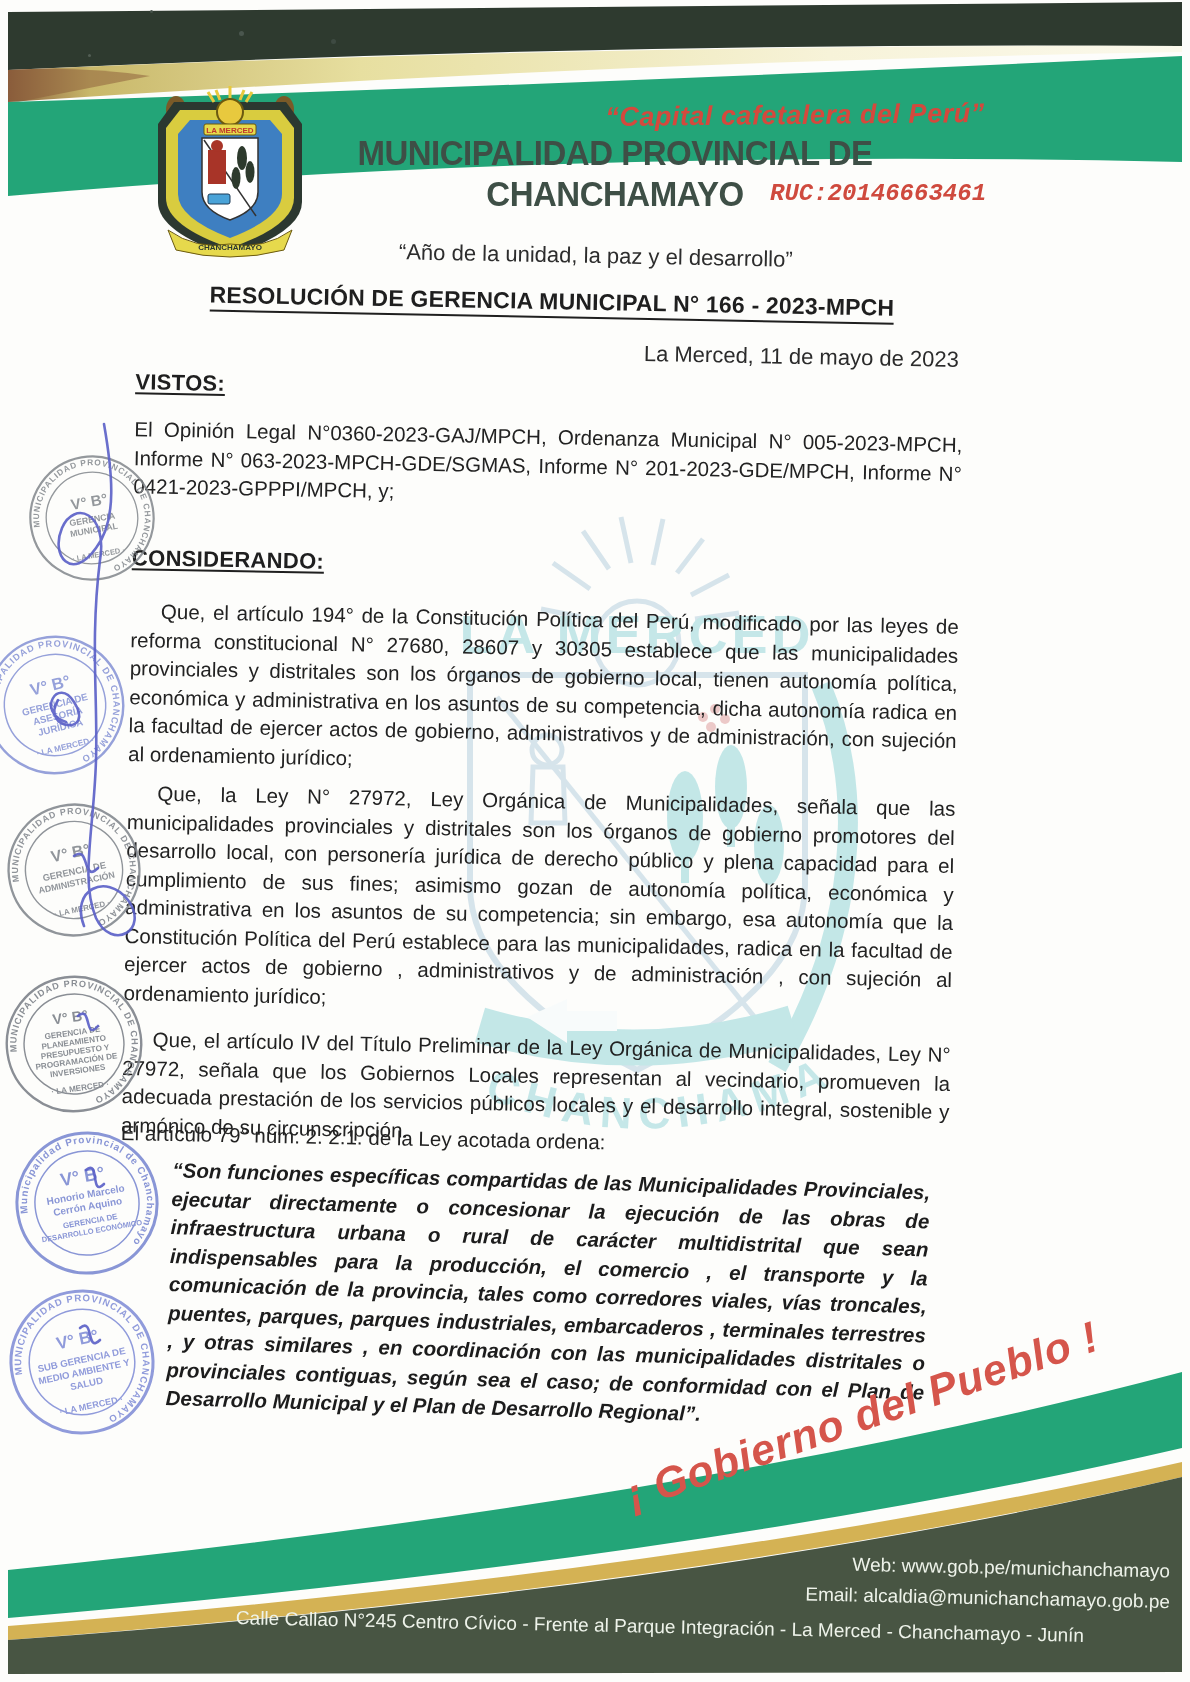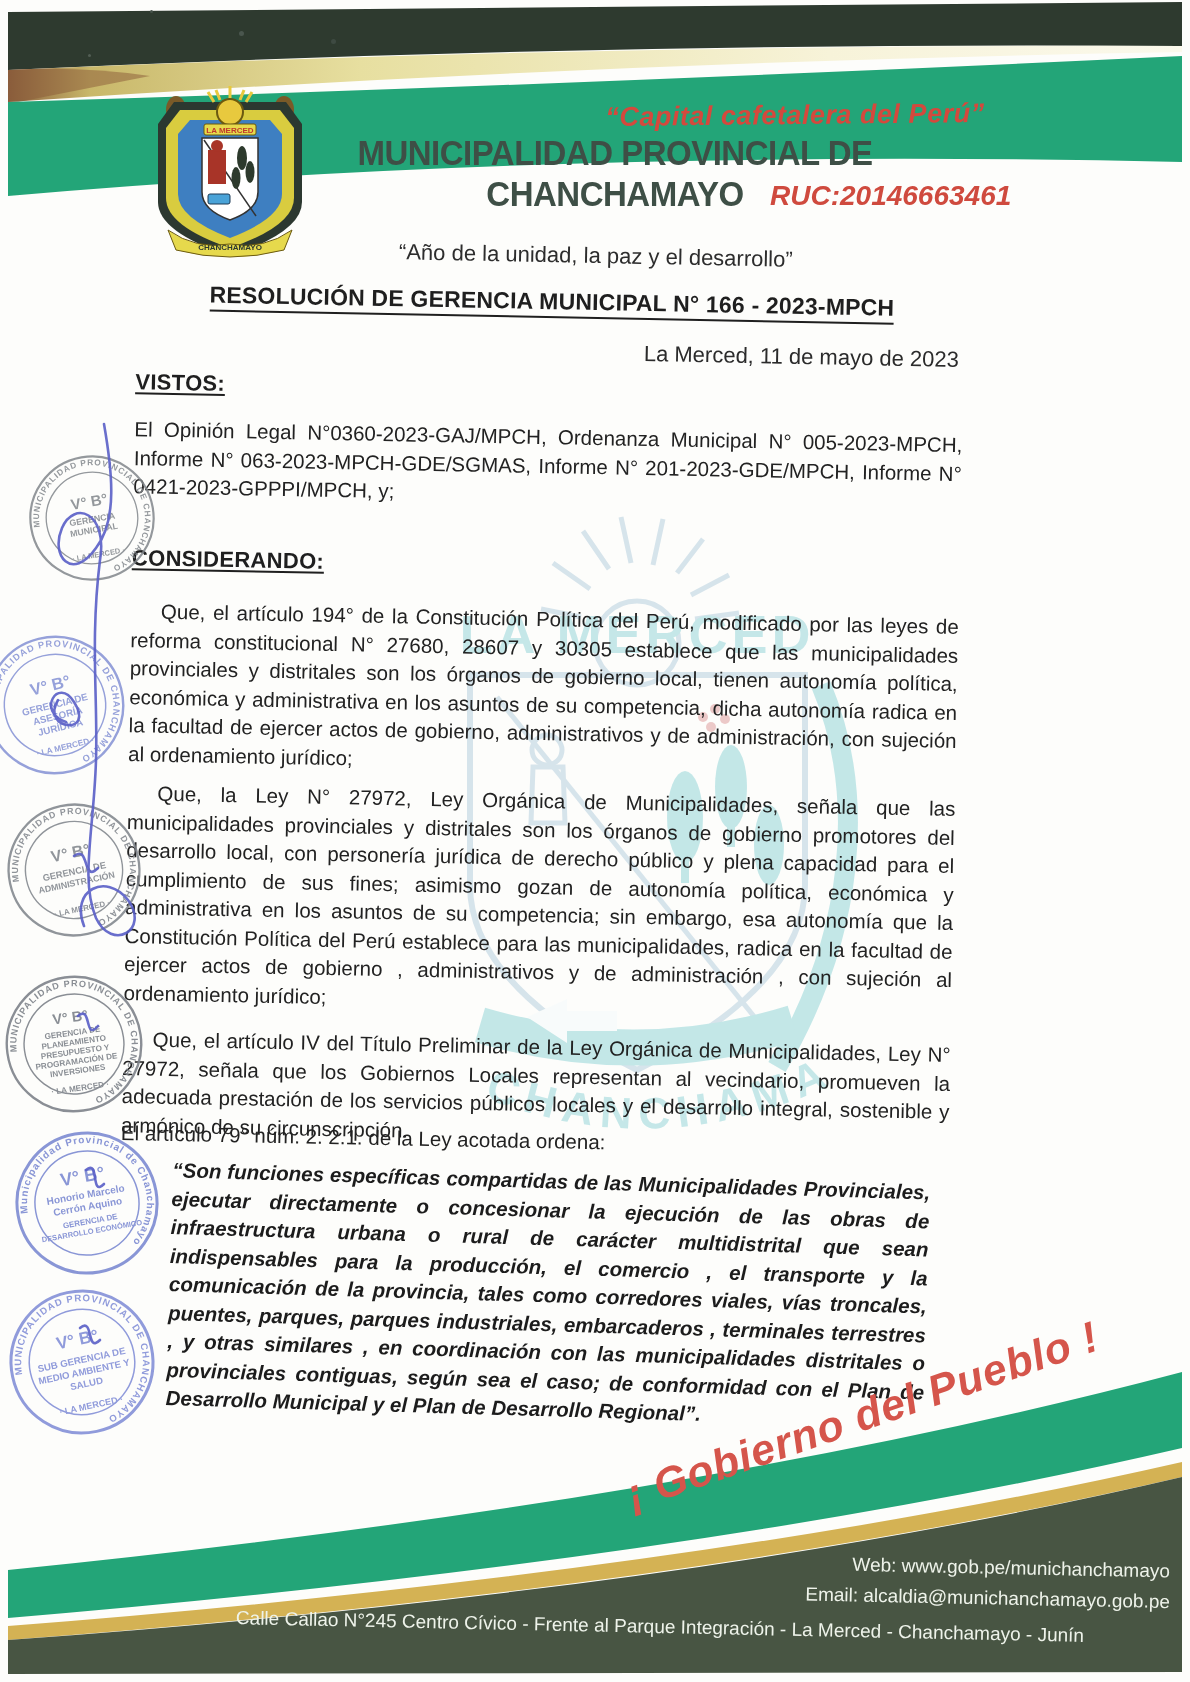--- a/index.html
+++ b/index.html
@@ -17,22 +17,23 @@
     color:#d4493d;text-align:center;letter-spacing:.5px;
     transform:rotate(-.6deg);
   }
   .hdr-org{
     position:absolute;left:250px;top:136px;width:730px;
     font-size:33px;font-weight:bold;color:#3e4f46;text-align:center;
     letter-spacing:-.5px;transform:scaleY(1.08);
   }
   .hdr-ruc{
     position:absolute;left:770px;top:180px;width:200px;
-    font-size:28px;font-weight:bold;color:#cf4a3e;text-align:left;
+    font-size:24px;font-weight:bold;color:#cf4a3e;text-align:left;
     font-style:italic;
+    font-family:Liberation Mono, monospace;
   }
   
   .content{position:absolute;left:0;top:0;width:1190px;transform:rotate(1.1deg);transform-origin:595px 300px;z-index:3;}
   .year-phrase{position:absolute;left:180px;top:243px;width:830px;text-align:center;font-size:22px;color:#2d2d2d;}
   .doc-title{position:absolute;left:137px;top:289px;width:830px;text-align:center;}
   .doc-title span{font-size:23px;font-weight:bold;color:#1f1f1f;border-bottom:2.5px solid #1f1f1f;padding-bottom:2px;letter-spacing:.2px;}
   .dateline{position:absolute;left:560px;top:340px;width:400px;text-align:right;font-size:22px;color:#2b2b2b;}
   .sec-label{position:absolute;left:137px;font-size:22px;font-weight:bold;color:#1f1f1f;text-decoration:underline;text-decoration-thickness:2px;text-underline-offset:3px;letter-spacing:.3px;}
   .para{position:absolute;left:137px;width:828px;font-size:20.5px;line-height:28.5px;text-align:justify;color:#222;}
   .indent{text-indent:30px;}

